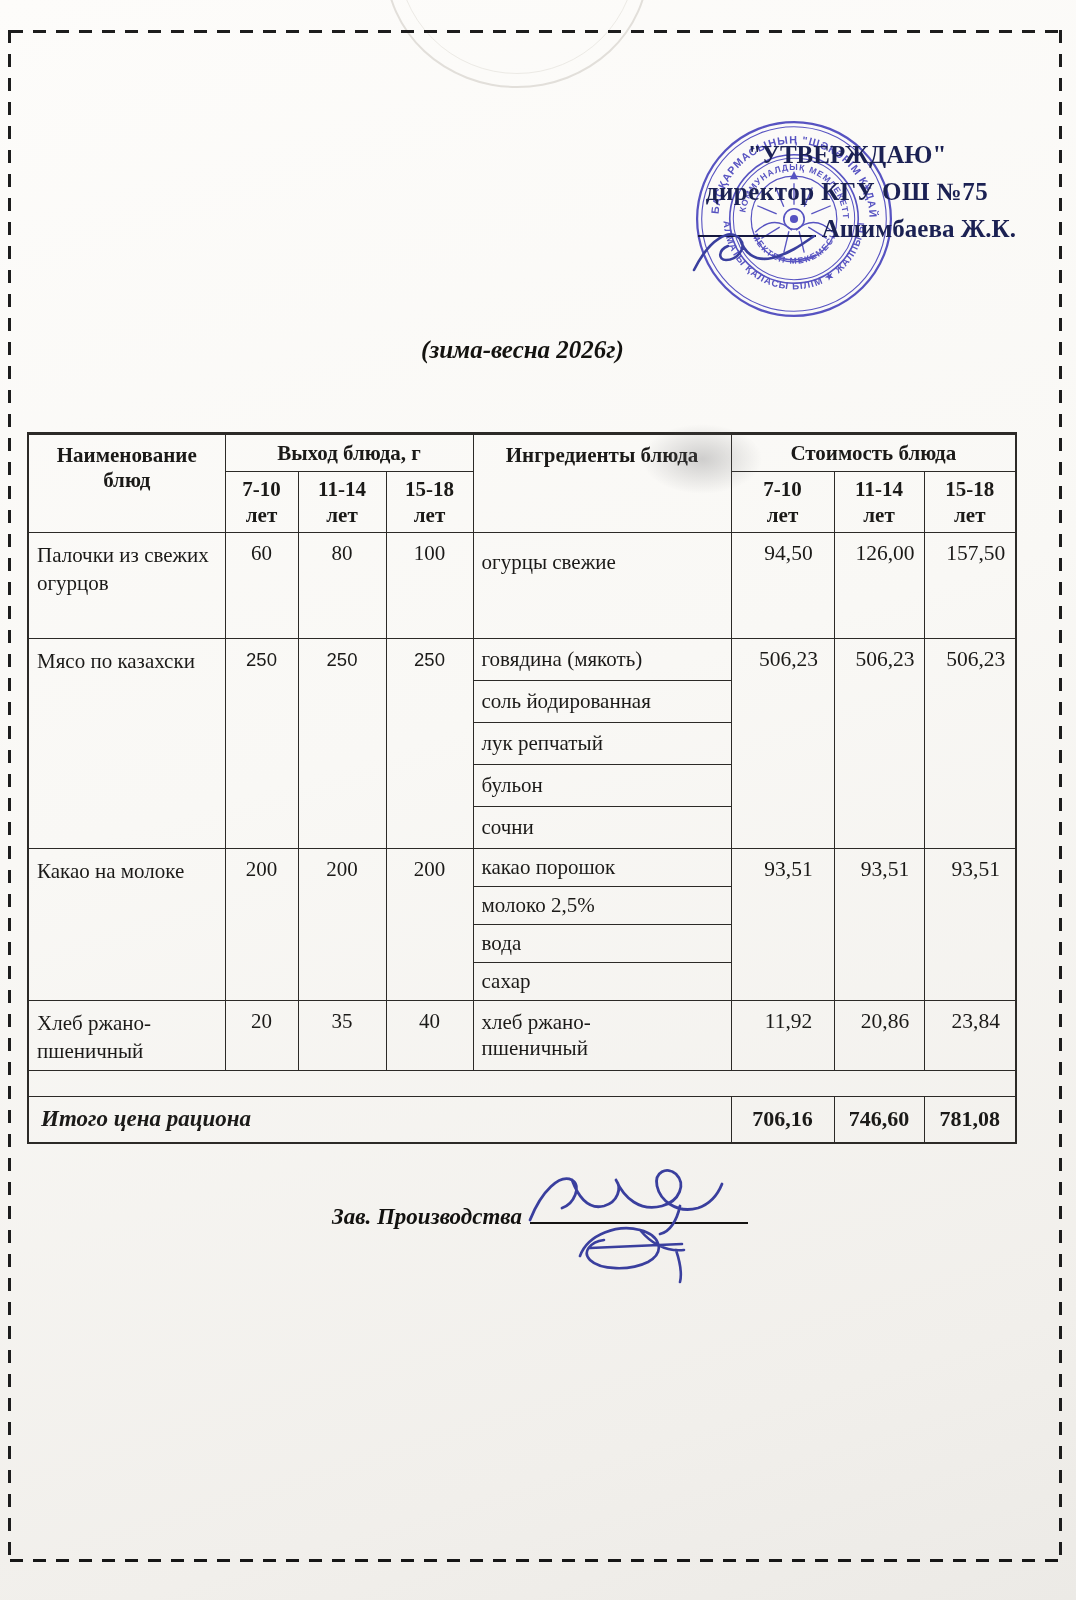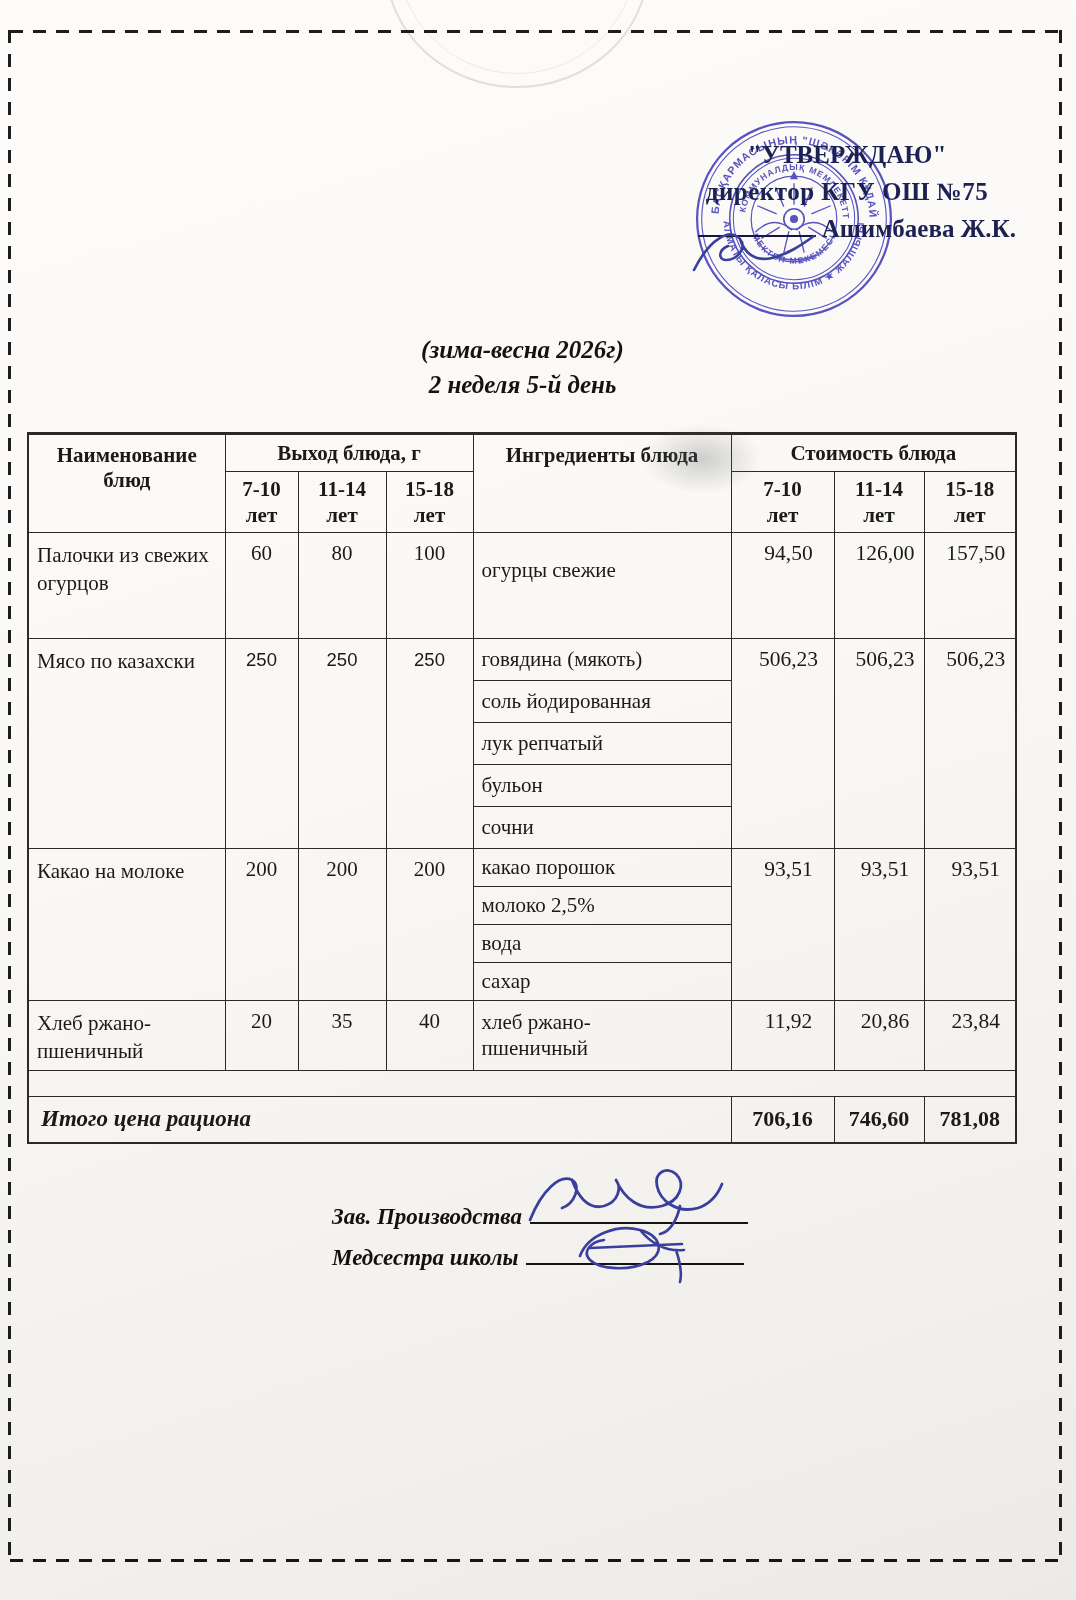--- a/index.html
+++ b/index.html
@@ -164,21 +164,20 @@
       <span class="uline"></span><span>Ашимбаева Ж.К.</span>
     </div>
   </div>
 
   <svg class="approval-sig" viewBox="0 0 170 62">
     <path d="M6,48 C22,16 42,6 52,17 C59,25 50,38 38,38 C30,38 30,28 40,24 M52,17 C56,30 66,40 84,36 C100,32 112,24 126,14" fill="none" stroke="#3a3f9e" stroke-width="2.6" stroke-linecap="round"></path>
   </svg>
 
   <div class="doc-title">
     <div>(зима-весна 2026г)</div>
-    <div>2 неделя 5-й день</div>
   </div>
 
   <div class="smudge" style="left:642px; top:424px; width:120px; height:70px;"></div>
 
   <table class="menu">
     <colgroup>
       <col style="width:197px">
         <col style="width:73px">
         <col style="width:88px">
         <col style="width:87px">
@@ -221,21 +220,21 @@
           </th>
       </tr>
     </thead>
     <tbody>
 
       <tr style="height:106px;">
         <td class="namec">Палочки из свежих огурцов</td>
         <td class="num">60</td>
         <td class="num">80</td>
         <td class="num">100</td>
-        <td class="ing" style="padding-top:24px;">огурцы свежие</td>
+        <td class="ing" style="padding-top:16px;">огурцы свежие</td>
         <td class="price">94,50</td>
         <td class="price">126,00</td>
         <td class="price">157,50</td>
       </tr>
 
       <tr style="height:42px;margin-top:28px;">
         <td class="namec" rowspan="5">Мясо по казахски</td>
         <td class="num sans" rowspan="5">250</td>
         <td class="num sans" rowspan="5">250</td>
         <td class="num sans" rowspan="5">250</td>
@@ -298,23 +297,20 @@
         <td class="total-price">746,60</td>
         <td class="total-price">781,08</td>
       </tr>
     </tbody>
   </table>
 
   <div class="sign-block">
     <div class="sign-row">
       <span>Зав. Производства</span><span class="sign-line"></span>
     </div>
-    <div class="sign-row">
-      <span>Медсестра школы</span><span class="sign-line"></span>
-    </div>
   </div>
 
   <svg class="sig-svg sig1" viewBox="0 0 250 78">
     <path d="M10,58 C22,28 40,12 52,18 C62,24 54,42 42,46 M52,18 C58,34 68,48 84,44 C98,40 102,26 96,18 M96,18 C104,36 120,50 142,44 C160,39 166,22 156,12 C147,4 134,10 137,24 C140,38 156,52 178,46 C190,42 198,32 202,22 M160,44 C157,58 150,70 140,72" fill="none" stroke="#3a3f9e" stroke-width="2.8" stroke-linecap="round"></path>
   </svg>
   <svg class="sig-svg sig2" viewBox="0 0 210 68">
     <path d="M24,40 C32,18 62,8 84,14 C104,19 110,36 92,46 C74,55 44,54 34,44 C26,36 34,26 48,24 M84,14 C94,26 108,36 128,34 M120,34 C124,46 126,58 124,66 M34,32 L126,28" fill="none" stroke="#3a3f9e" stroke-width="2.6" stroke-linecap="round"></path>
   </svg>
 
 </div>

